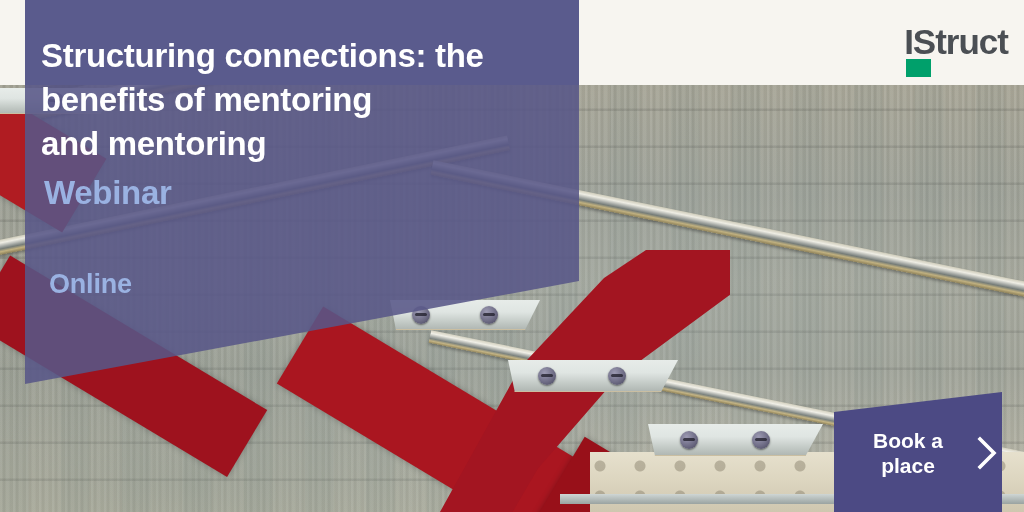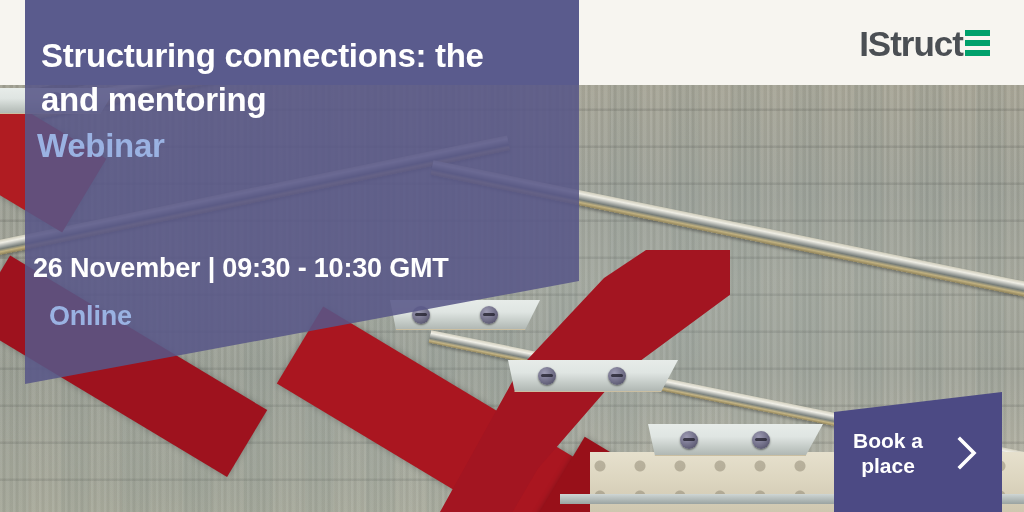--- a/index.html
+++ b/index.html
@@ -104,49 +104,49 @@
           background:linear-gradient(180deg,#cfd6d4,#9aa3a1);}
 
   
   .hole{position:absolute;width:13px;height:13px;border-radius:50%;
         background:radial-gradient(circle at 40% 35%,#7b7f78,#4e524d);}
 
   
   .headerband{position:absolute;left:0;top:0;width:1024px;height:85px;background:#f7f5f0;}
 
   
-  .logo{position:absolute;right:34px;top:24px;height:38px;display:flex;align-items:center;}
+  .logo{position:absolute;right:16px;top:24px;height:38px;display:flex;align-items:flex-start;flex-direction:column;}
   .logo-word{font-size:35px;font-weight:bold;color:#4b4f54;letter-spacing:-1px;line-height:1;}
   .logo-e{display:inline-flex;flex-direction:column;justify-content:space-between;
           width:25px;height:26px;margin-left:2px;margin-bottom:1px;}
   .logo-e i{display:block;width:100%;height:6px;background:#00a06b;}
 
   
   .panel{position:absolute;left:0;top:0;width:600px;height:400px;
          background:rgba(88,87,136,.88);
          clip-path:polygon(25px 0, 579px 0, 579px 281px, 25px 384px);}
   .panel-top{position:absolute;left:0;top:0;width:600px;height:85px;
          background:rgba(90,91,140,.97);
          clip-path:polygon(25px 0, 579px 0, 579px 85px, 25px 85px);}
 
   
   .copy{position:absolute;left:33px;top:30px;width:530px;}
   .title{color:#ffffff;font-size:33px;font-weight:bold;line-height:36px;
          letter-spacing:-.3px;margin:8px;}
   .subtitle{color:#9ab2e2;font-size:33px;font-weight:bold;line-height:40px;
-         letter-spacing:-.3px;margin:4px;}
+         letter-spacing:-.3px;margin:11px;}
   .when{position:absolute;left:33px;top:252px;width:540px;}
   .date{color:#ffffff;font-size:27px;font-weight:bold;line-height:32px;letter-spacing:-.2px;margin:0;}
   .place{color:#9ab2e2;font-size:27px;font-weight:bold;line-height:32px;letter-spacing:-.2px;margin:16px;}
 
   
   .cta{position:absolute;left:820px;top:386px;width:204px;height:126px;
        background:#4c4a84;
        clip-path:polygon(14px 26px, 182px 6px, 182px 126px, 14px 126px);}
-  .cta-inner{position:absolute;left:20px;top:42px;width:150px;
+  .cta-inner{position:absolute;left:40px;top:42px;width:150px;
        display:flex;align-items:center;gap:20px;}
   .cta-label{color:#fff;font-size:21px;font-weight:bold;line-height:25px;text-align:center;width:96px;}
   .cta-chev{flex:none;width:22px;height:34px;}
 </style>
 </head>
 <body>
 
 <div id="stage">
 
   <div class="photo">
@@ -207,26 +207,26 @@
         <i></i>
         <i></i>
     </span>
   </div>
 
   <div class="panel"></div>
   <div class="panel-top"></div>
 
   <div class="copy">
     <div class="title">Structuring connections: the</div>
+    <div class="title">benefits of mentoring</div>
     <div class="title">and mentoring</div>
     <div class="subtitle">Webinar</div>
   </div>
 
   <div class="when">
-    <div class="date">26 November | 09:30 - 10:30 GMT</div>
     <div class="place">Online</div>
   </div>
 
   <div class="cta">
     <div class="cta-inner">
       <div class="cta-label">
         <span>Book a</span><br>
         <span>place</span>
       </div>
       <svg class="cta-chev" viewBox="0 0 22 34">

